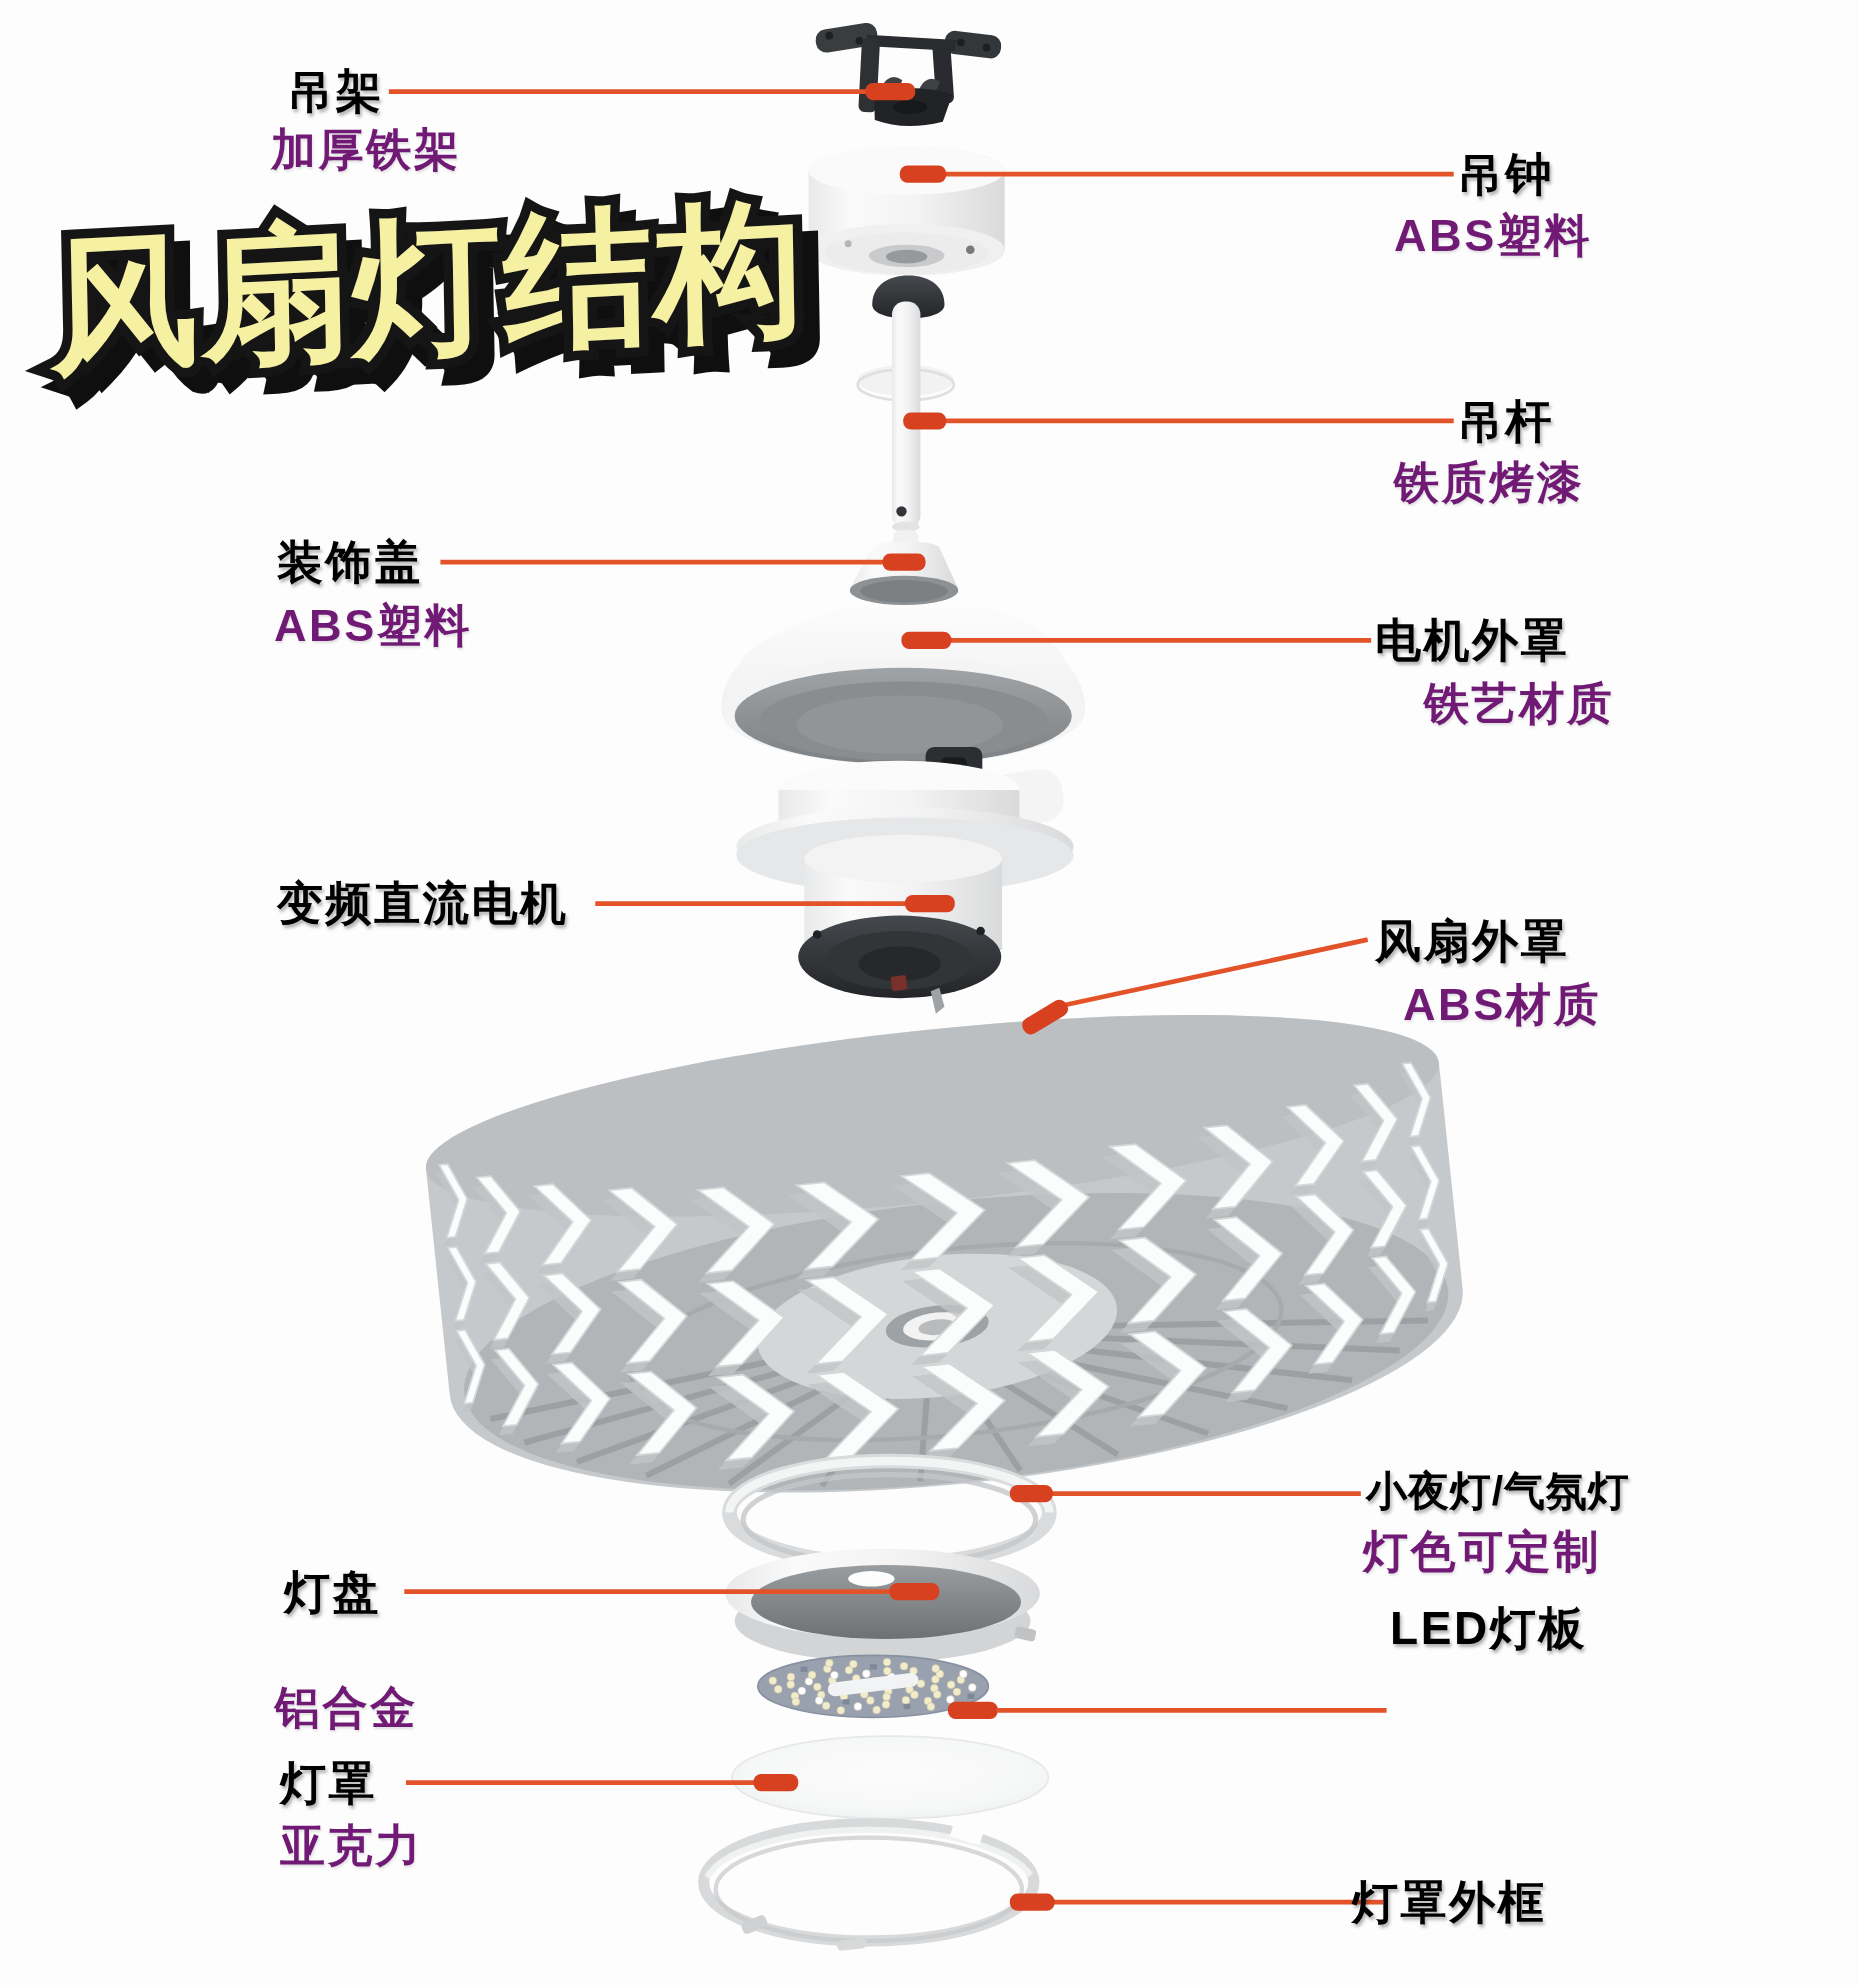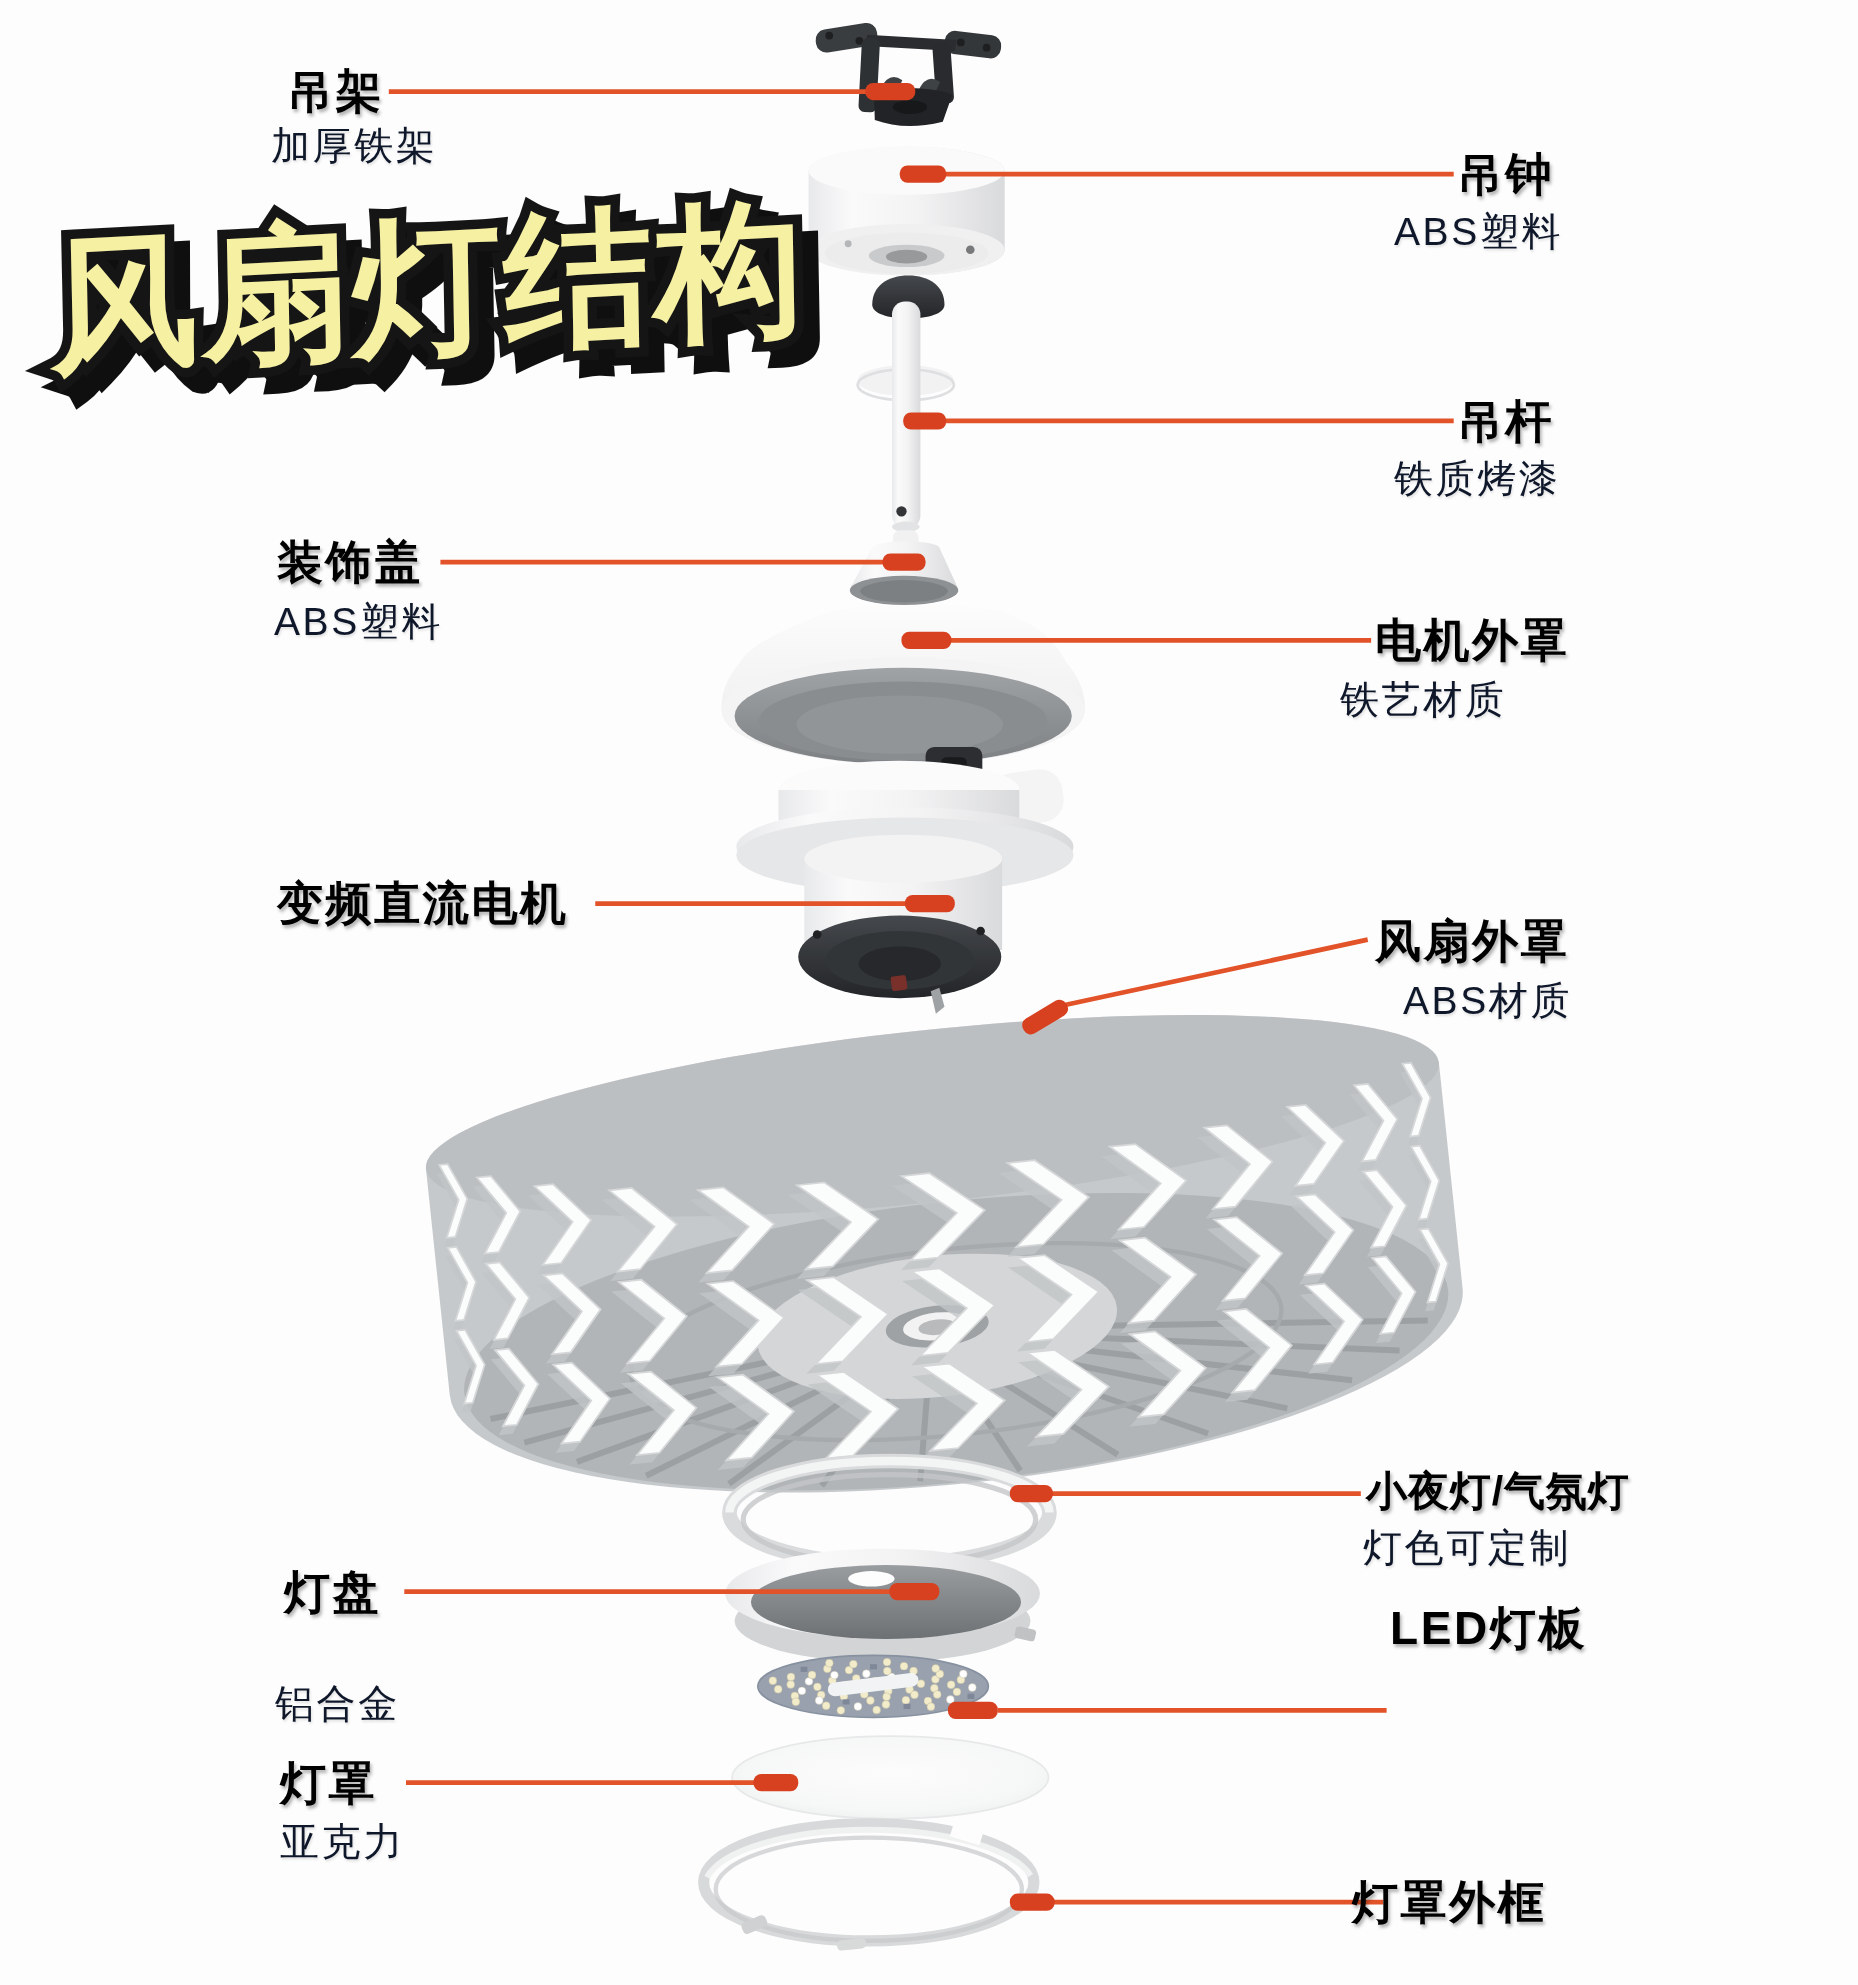--- a/index.html
+++ b/index.html
@@ -4,21 +4,21 @@
 <style>
   html,body{margin:0;padding:0;background:#ffffff;}
   body{width:1858px;height:1986px;position:relative;overflow:hidden;
        font-family:"Liberation Sans", sans-serif;}
   #stage{position:absolute;left:0;top:0;width:1858px;height:1986px;background:#fdfdfd;}
   #art{position:absolute;left:0;top:0;width:1858px;height:1986px;}
   
   .lbl{position:absolute;font-weight:700;font-size:46px;color:#000000;
        letter-spacing:2.6px;white-space:nowrap;line-height:1.05;
        text-shadow:1.7px 2.6px 3.4px rgba(0,0,0,.30);}
-  .sub{position:absolute;font-weight:400;font-size:39px;color:#0f172a;
+  .sub{position:absolute;font-weight:700;font-size:45px;color:#701a75;
        letter-spacing:2.6px;white-space:nowrap;line-height:1.05;
        text-shadow:0.9px 1.7px 2.6px rgba(0,0,0,.12);}
   .lbl.small{font-size:41px;letter-spacing:0.9px;}
   
   #title{position:absolute;left:50px;top:212px;width:809px;height:189px;
          transform:rotate(-3deg) skewX(-2deg);z-index:5;}
   #title span{position:absolute;left:0;top:0;font-size:148px;font-weight:800;
               letter-spacing:3.4px;white-space:nowrap;line-height:1;}
   #title .t-shadow{color:#0f0f10;-webkit-text-stroke:19px #0f0f10;transform:translate(15.5px,17px);}
   #title .t-stroke{color:#151516;-webkit-text-stroke:19px #151516;}
@@ -384,21 +384,21 @@
   <div class="lbl" style="left:284px;top:1568px">灯盘</div>
   <div class="sub" style="left:275px;top:1684px">铝合金</div>
   <div class="lbl" style="left:280px;top:1759px">灯罩</div>
   <div class="sub" style="left:280px;top:1822px">亚克力</div>
 
   <div class="lbl" style="left:1457px;top:150px">吊钟</div>
   <div class="sub" style="left:1394px;top:212px">ABS塑料</div>
   <div class="lbl" style="left:1457px;top:397px">吊杆</div>
   <div class="sub" style="left:1394px;top:459px">铁质烤漆</div>
   <div class="lbl" style="left:1375px;top:616px">电机外罩</div>
-  <div class="sub" style="left:1340px;top:680px">铁艺材质</div>
+  <div class="sub" style="left:1424px;top:680px">铁艺材质</div>
   <div class="lbl" style="left:1375px;top:917px">风扇外罩</div>
   <div class="sub" style="left:1403px;top:981px">ABS材质</div>
   <div class="lbl small" style="left:1366px;top:1470px">小夜灯/气氛灯</div>
   <div class="sub" style="left:1363px;top:1528px">灯色可定制</div>
   <div class="lbl" style="left:1390px;top:1604px">LED灯板</div>
   <div class="lbl" style="left:1352px;top:1878px">灯罩外框</div>
 </div>
 
 </div>
 

